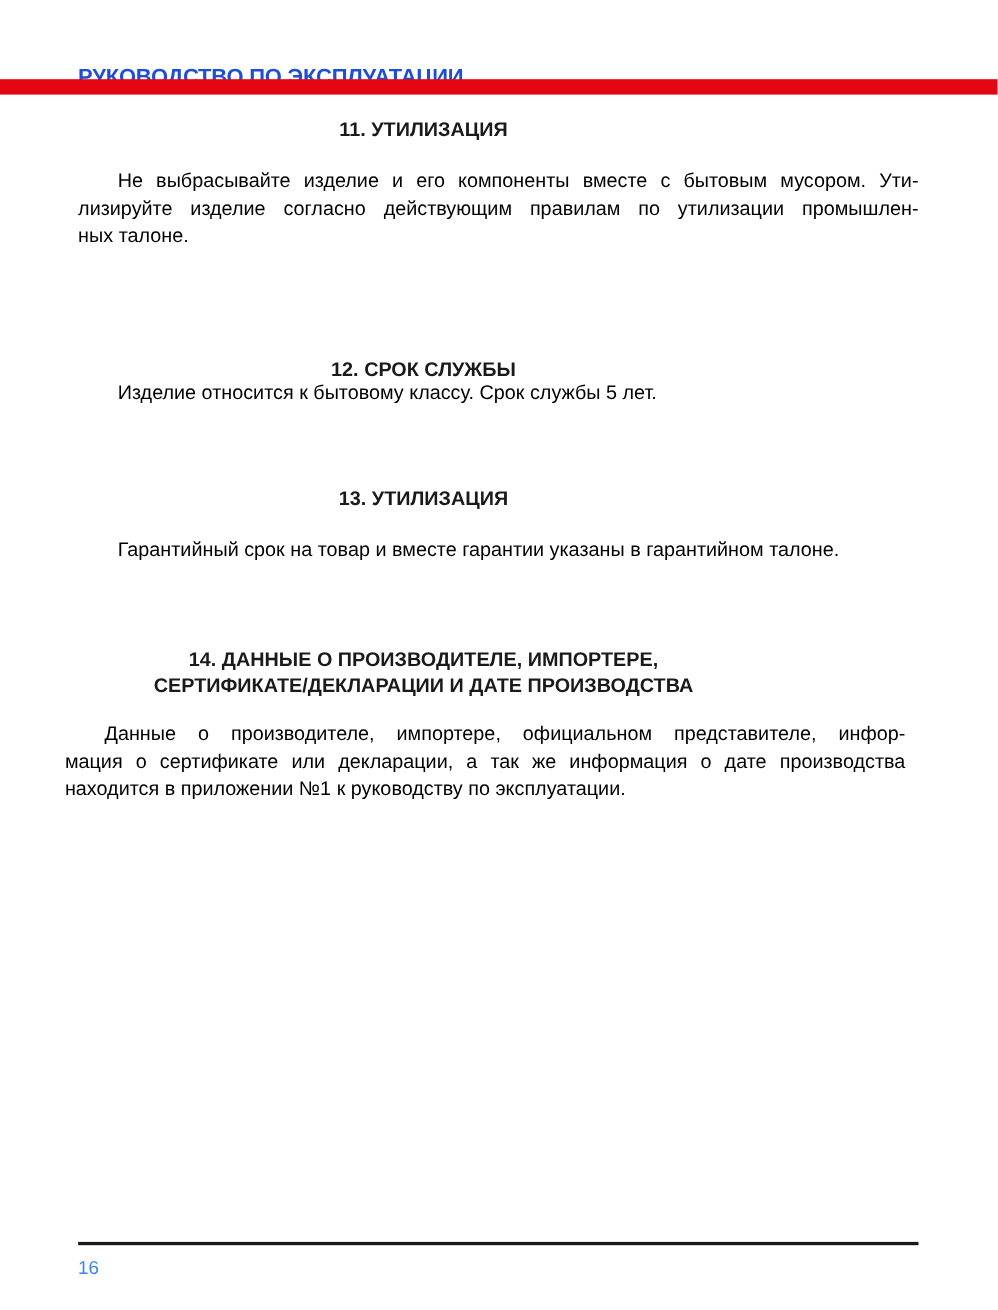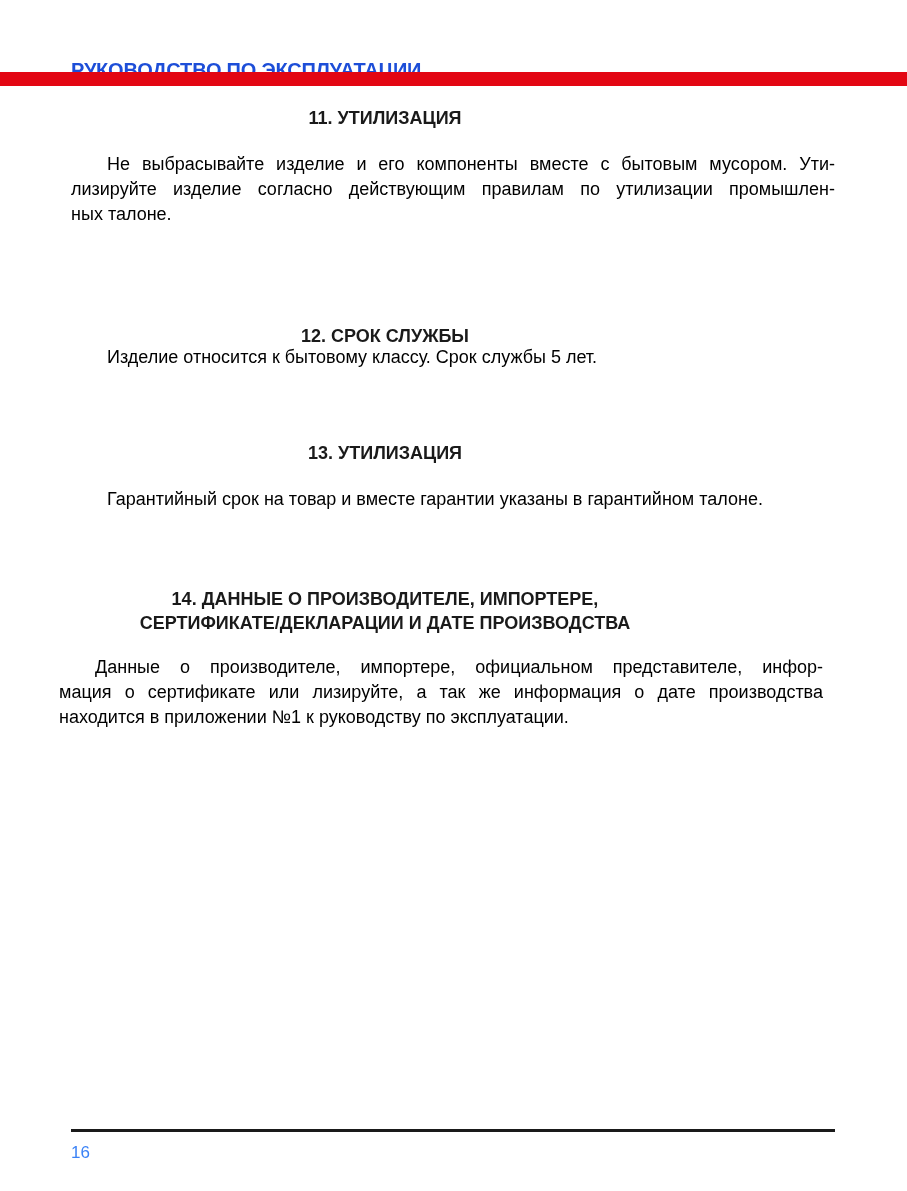--- a/index.html
+++ b/index.html
@@ -56,18 +56,18 @@
 <div class="para" style="top:487px;">
   <span class="para-line">Гарантийный срок на товар и вместе гарантии указаны в гарантийном талоне.</span>
 </div>
 
 <div class="section-title" style="top:587px;">
   <span class="para-line">14. ДАННЫЕ О ПРОИЗВОДИТЕЛЕ, ИМПОРТЕРЕ,</span>
   <span class="para-line">СЕРТИФИКАТЕ/ДЕКЛАРАЦИИ И ДАТЕ ПРОИЗВОДСТВА</span>
 </div>
 <div class="para" style="left:59px; width:764px; top:655px;">
   <span class="para-line line-justify" style="padding-left:36px;">Данные о производителе, импортере, официальном представителе, инфор-</span>
-  <span class="para-line line-justify">мация о сертификате или лизируйте, а так же информация о дате производства</span>
+  <span class="para-line line-justify">мация о сертификате или декларации, а так же информация о дате производства</span>
   <span class="para-line">находится в приложении №1 к руководству по эксплуатации.</span>
 </div>
 
 <div class="footer-rule"></div>
 <div class="page-number">16</div>
 
 </body></html>

